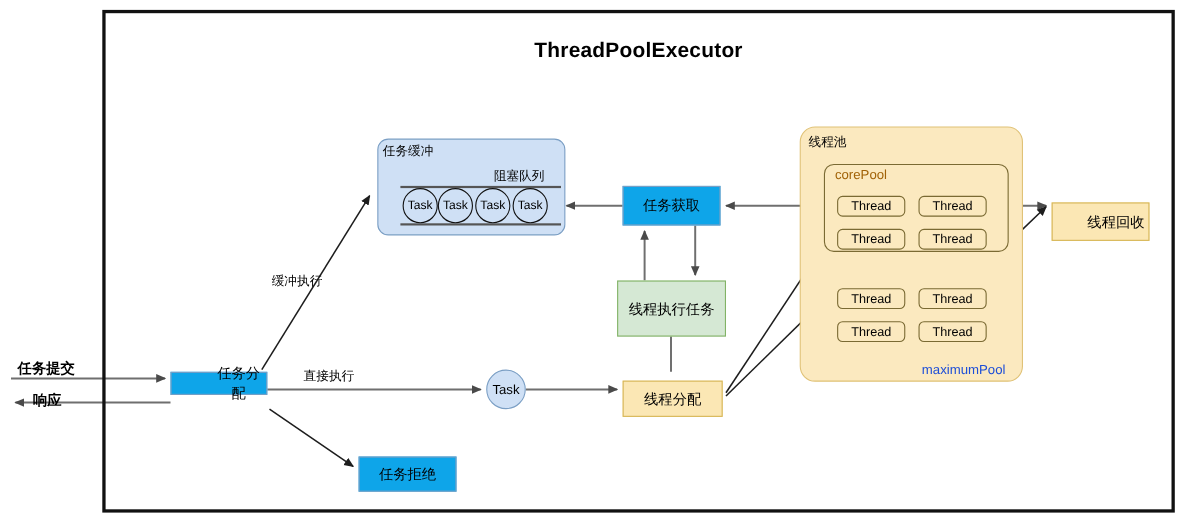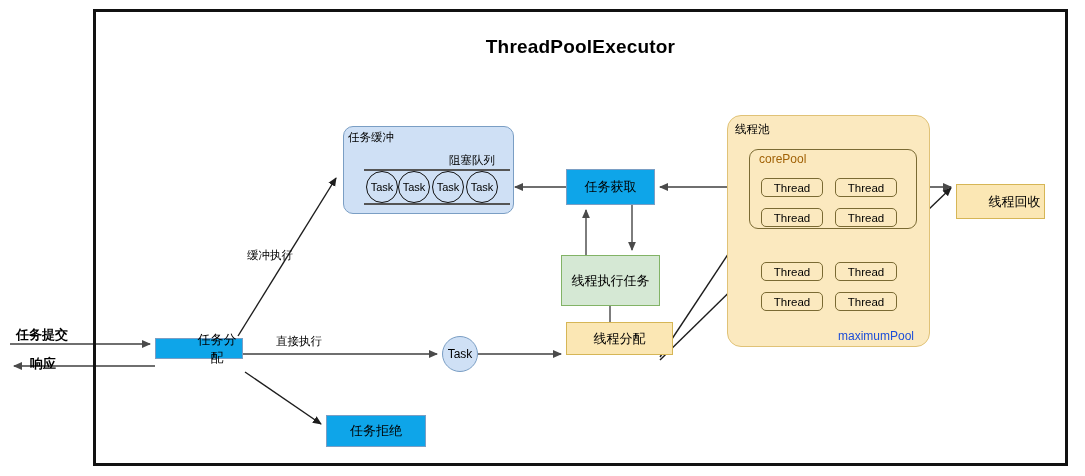--- a/index.html
+++ b/index.html
@@ -107,23 +107,23 @@
     background: #cfe0f5;
     border: 1px solid #7a9ec4;
     display: flex; align-items: center; justify-content: center;
     font-size: 12px; color: #000;
     box-sizing: border-box;
   }
 
   
   #task-fetch-box { left: 566px; top: 169px; width: 89px; height: 36px; }
   #thread-exec-box { left: 561px; top: 255px; width: 99px; height: 51px; }
-  #thread-alloc-box { left: 566px; top: 322px; width: 107px; height: 33px; }
+  #thread-alloc-box { left: 566px; top: 346px; width: 91px; height: 33px; }
   #task-alloc-box  { left: 155px; top: 338px; width: 88px; height: 21px; padding-left: 36px; }
-  #task-reject-box { left: 326px; top: 415px; width: 100px; height: 32px; }
+  #task-reject-box { left: 326px; top: 415px; width: 89px; height: 32px; }
   #thread-recycle-box { left: 956px; top: 184px; width: 89px; height: 35px; padding-left: 28px; }
 
   
   #thread-pool {
     left: 727px; top: 115px;
     width: 203px; height: 232px;
     background: #fbe9bf;
     border: 1px solid #e0c277;
     border-radius: 14px;
     box-sizing: border-box;

